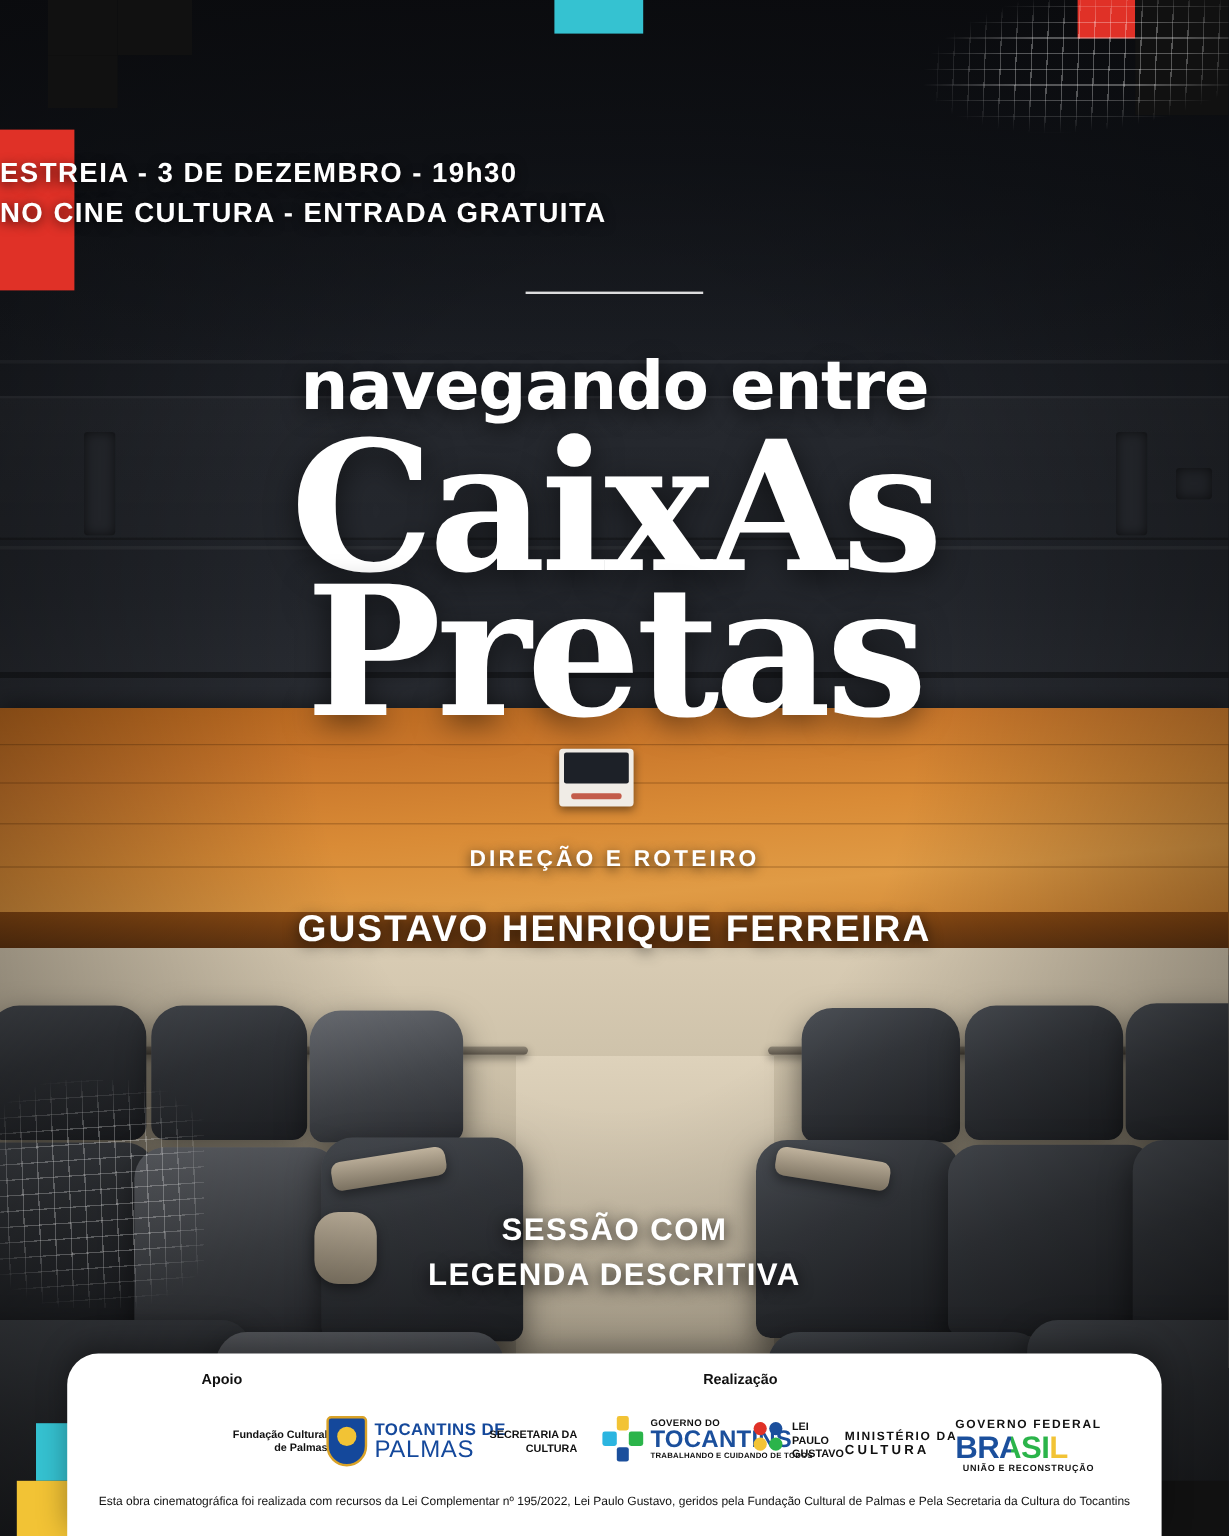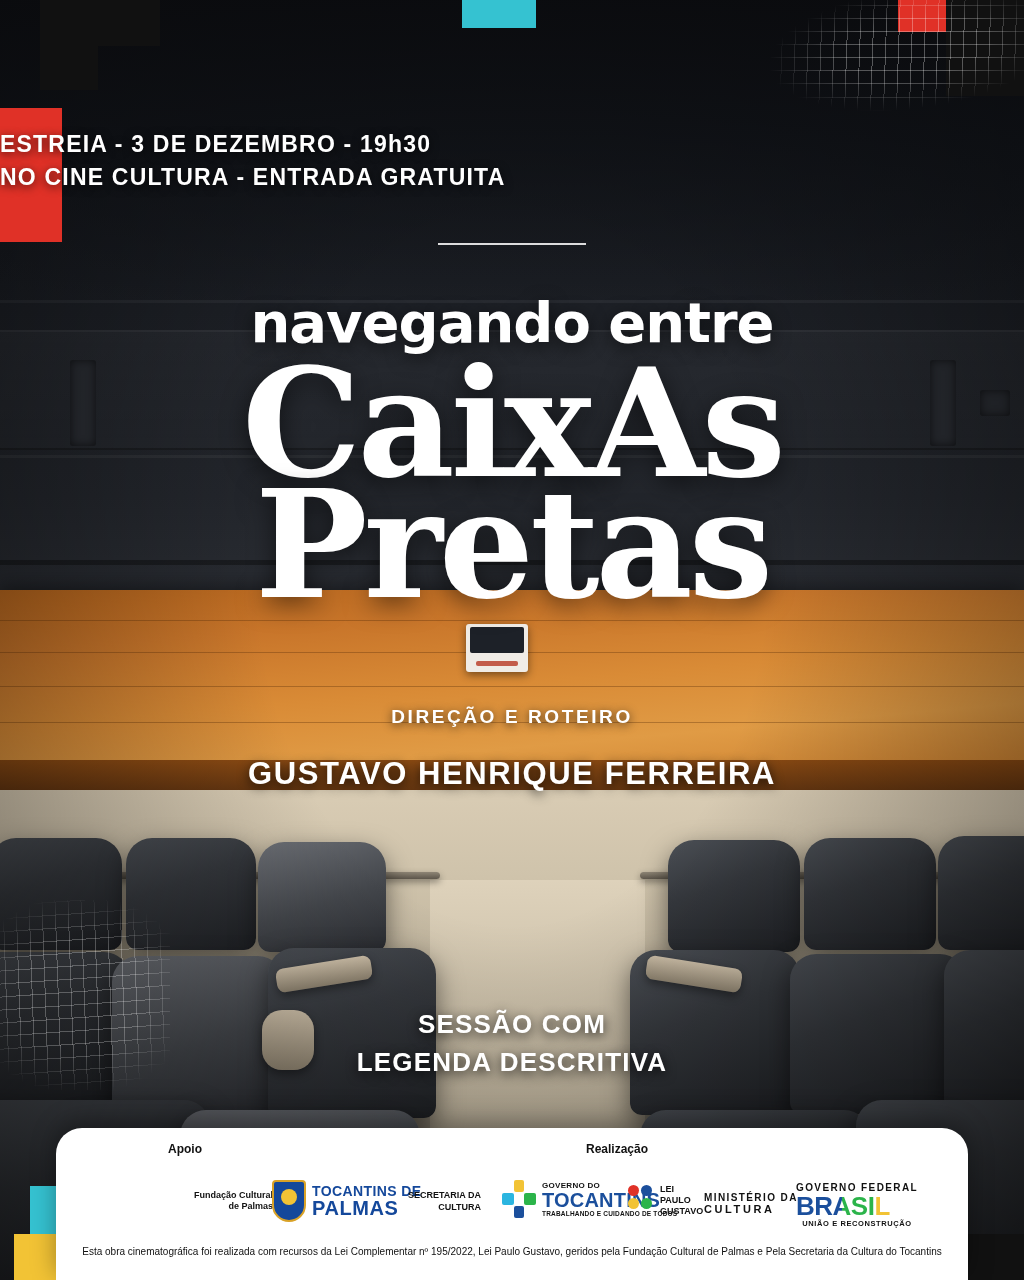--- a/index.html
+++ b/index.html
@@ -217,21 +217,21 @@
     width: 34px; height: 42px; background: #14489b;
     border-radius: 4px 4px 17px 17px; position: relative;
     border: 2px solid #d9a227;
   }
   .crest::after {
     content: ""; position: absolute; left: 7px; top: 7px; width: 16px; height: 16px;
     background: #f2c335; border-radius: 50%;
   }
   .lg-palmas .txt { line-height: 1; }
   .lg-palmas .p1 { font-size: 14px; font-weight: 700; color: #14489b; letter-spacing: .4px; }
-  .lg-palmas .p2 { font-size: 20px; font-weight: 700; color: #14489b; letter-spacing: .6px; }
+  .lg-palmas .p2 { font-size: 20px; font-weight: 400; color: #14489b; letter-spacing: .6px; }
 
   .lg-seccult { left: 352px; top: 16px; }
   .lg-seccult .t { font-size: 9px; font-weight: 700; color: #111; line-height: 1.3; text-align: right; }
 
   .lg-tocantins { left: 410px; top: 6px; margin-left: 36px; }
   .toc-mark { width: 34px; height: 38px; position: relative; }
   .toc-mark i { position: absolute; display:block; border-radius: 2px; }
   .toc-mark .a { left: 12px; top: 0; width: 10px; height: 12px; background: #f2c335; }
   .toc-mark .b { left: 0; top: 13px; width: 12px; height: 12px; background: #2bb5e0; }
   .toc-mark .c { left: 22px; top: 13px; width: 12px; height: 12px; background: #2bb44a; }

